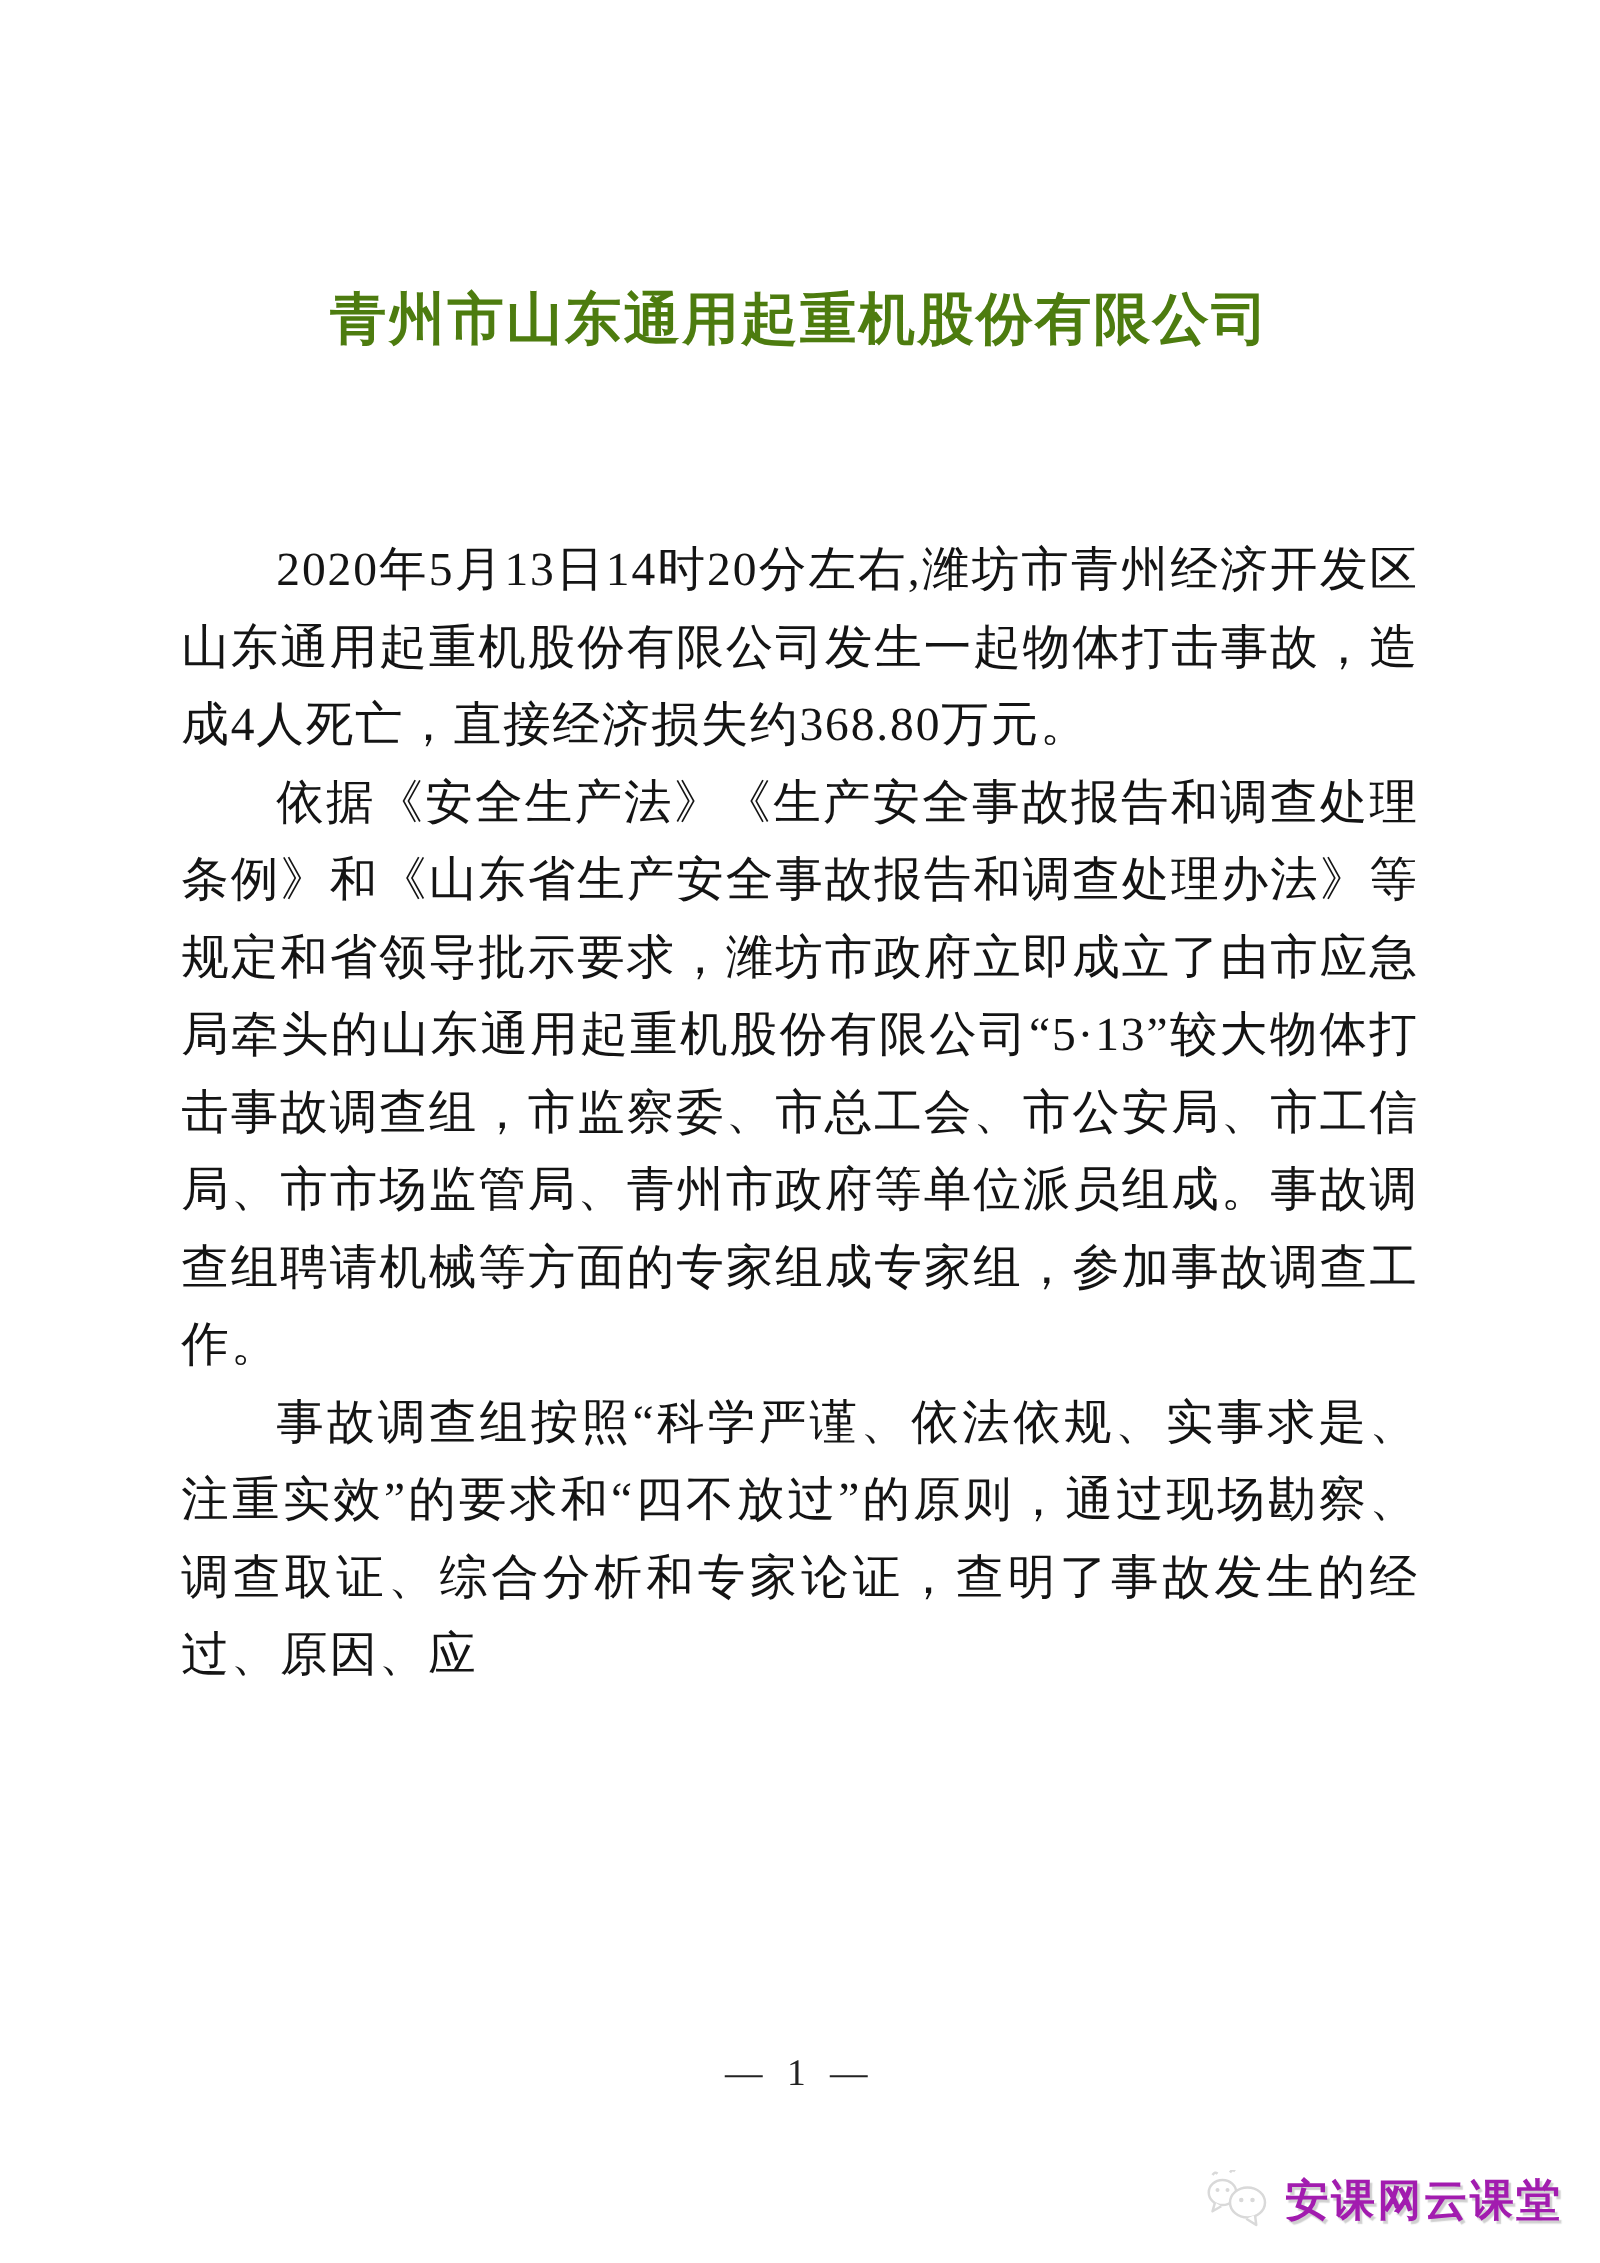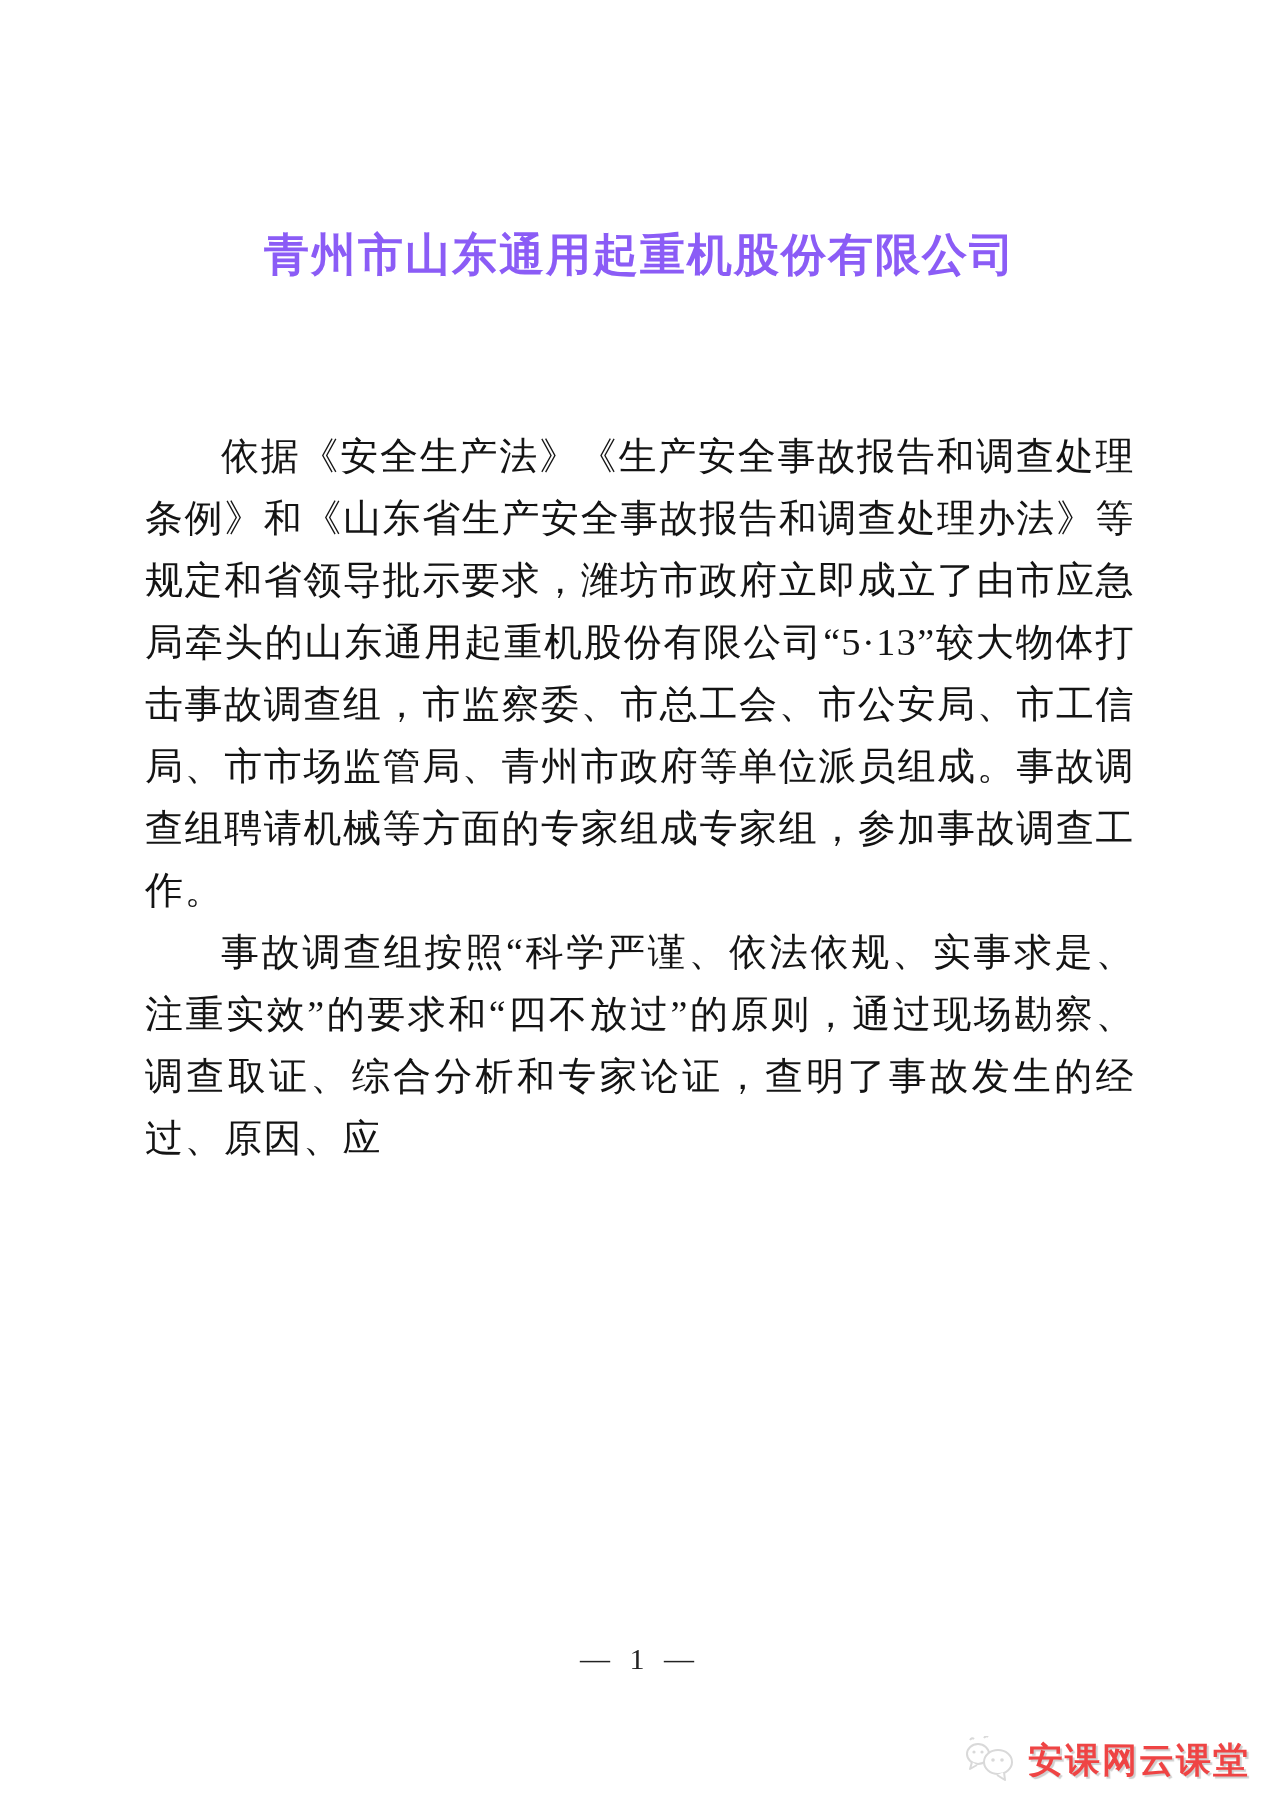--- a/index.html
+++ b/index.html
@@ -20,21 +20,21 @@
     position: absolute;
     top: 225px;
     left: 0;
     width: 100%;
     margin: 0;
     text-align: center;
     font-weight: bold;
     font-size: 45px;
     line-height: 60px;
     letter-spacing: 2px;
-    color: #8b5cf6;
+    color: #4d7c0f;
   }
   .title .title-line {
     display: block;
   }
   .body-text {
     position: absolute;
     top: 425px;
     left: 145px;
     width: 990px;
     font-size: 38px;
@@ -68,34 +68,35 @@
   .wm-icon {
     display: inline-block;
     width: 56px;
     height: 48px;
   }
   .wm-text {
     font-family: "Liberation Sans", "DejaVu Sans", sans-serif;
     font-size: 35px;
     font-weight: bold;
     letter-spacing: 2px;
-    color: #ef4444;
+    color: #a21caf;
     text-shadow: 2px 2px 1px #cfcfcf, -1px -1px 0 #ffffff;
   }
 </style>
 </head>
 <body>
 
 <div class="page">
 
   <h1 class="title">
     <span class="title-line">青州市山东通用起重机股份有限公司</span>
   </h1>
 
   <div class="body-text">
+    <p>2020年5月13日14时20分左右,潍坊市青州经济开发区山东通用起重机股份有限公司发生一起物体打击事故，造成4人死亡，直接经济损失约368.80万元。</p>
     <p>依据《安全生产法》《生产安全事故报告和调查处理条例》和《山东省生产安全事故报告和调查处理办法》等规定和省领导批示要求，潍坊市政府立即成立了由市应急局牵头的山东通用起重机股份有限公司“5·13”较大物体打击事故调查组，市监察委、市总工会、市公安局、市工信局、市市场监管局、青州市政府等单位派员组成。事故调查组聘请机械等方面的专家组成专家组，参加事故调查工作。</p>
     <p>事故调查组按照“科学严谨、依法依规、实事求是、注重实效”的要求和“四不放过”的原则，通过现场勘察、调查取证、综合分析和专家论证，查明了事故发生的经过、原因、应</p>
   </div>
 
   <div class="page-number">— 1 —</div>
 
   <div class="watermark">
     <span class="wm-icon">
       <svg viewBox="0 0 56 48" width="56" height="48" xmlns="http://www.w3.org/2000/svg">
         <g fill="none" stroke="#d9d9d9" stroke-width="2">

